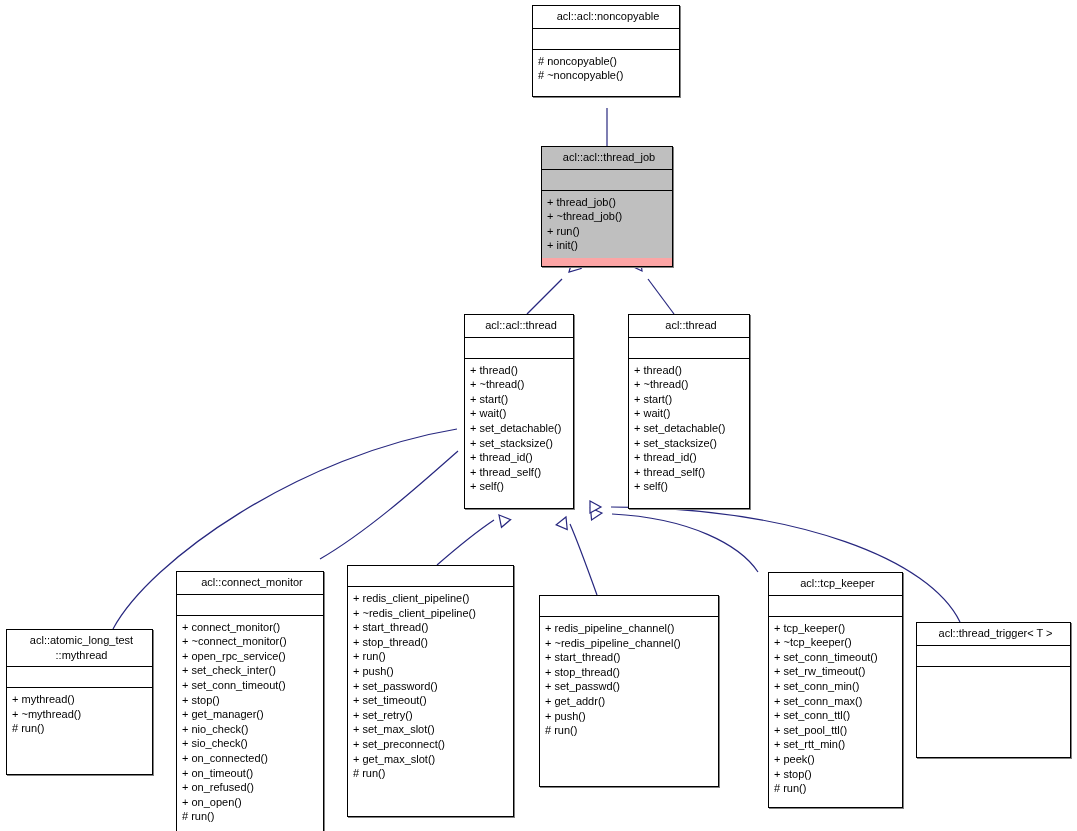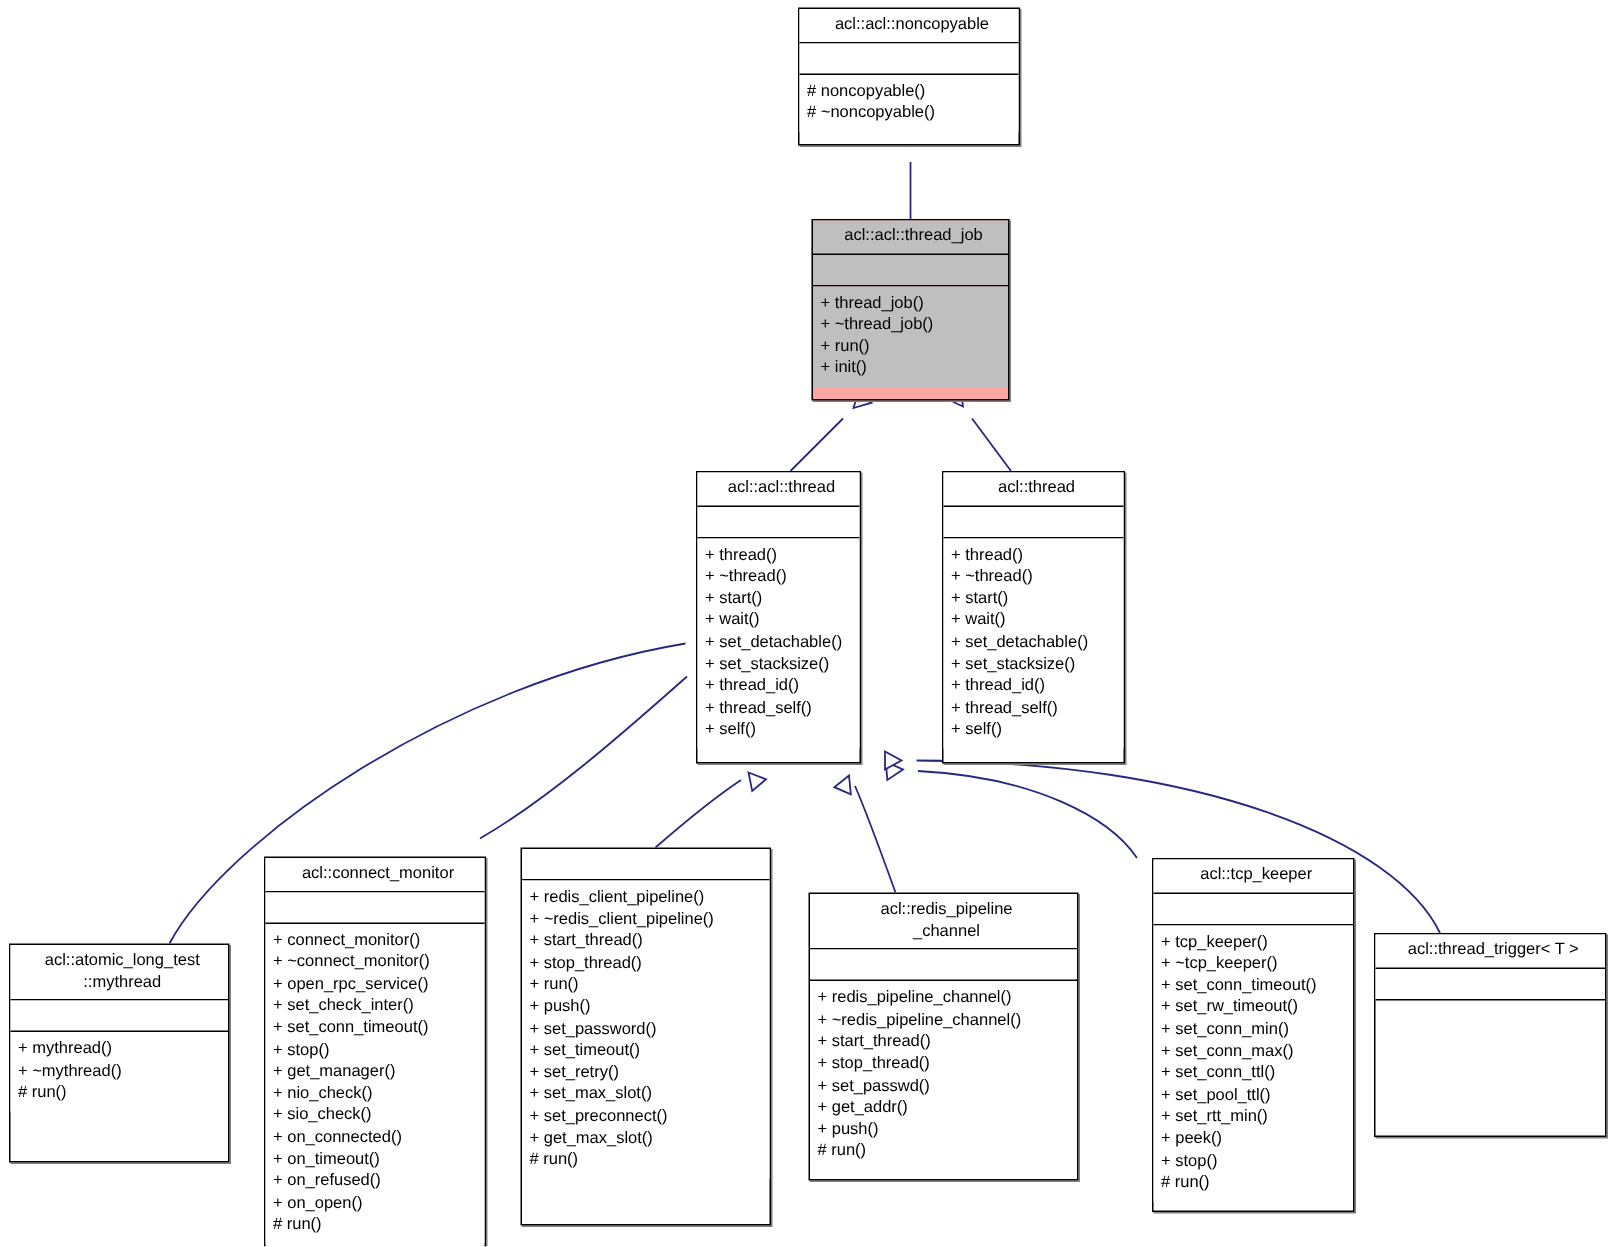--- a/index.html
+++ b/index.html
@@ -199,22 +199,20 @@
           <div class="op">+ set_password()</div>
           <div class="op">+ set_timeout()</div>
           <div class="op">+ set_retry()</div>
           <div class="op">+ set_max_slot()</div>
           <div class="op">+ set_preconnect()</div>
           <div class="op">+ get_max_slot()</div>
           <div class="op"># run()</div>
         </div>
       </div>
       <div class="uml-box" style="left: 539px; top: 595px; width: 180px; height: 192px;">
-        <div class="cell-title">acl::redis_pipeline
-_channel</div>
         <div class="cell-attrs"></div>
         <div class="cell-ops">
           <div class="op">+ redis_pipeline_channel()</div>
           <div class="op">+ ~redis_pipeline_channel()</div>
           <div class="op">+ start_thread()</div>
           <div class="op">+ stop_thread()</div>
           <div class="op">+ set_passwd()</div>
           <div class="op">+ get_addr()</div>
           <div class="op">+ push()</div>
           <div class="op"># run()</div>

